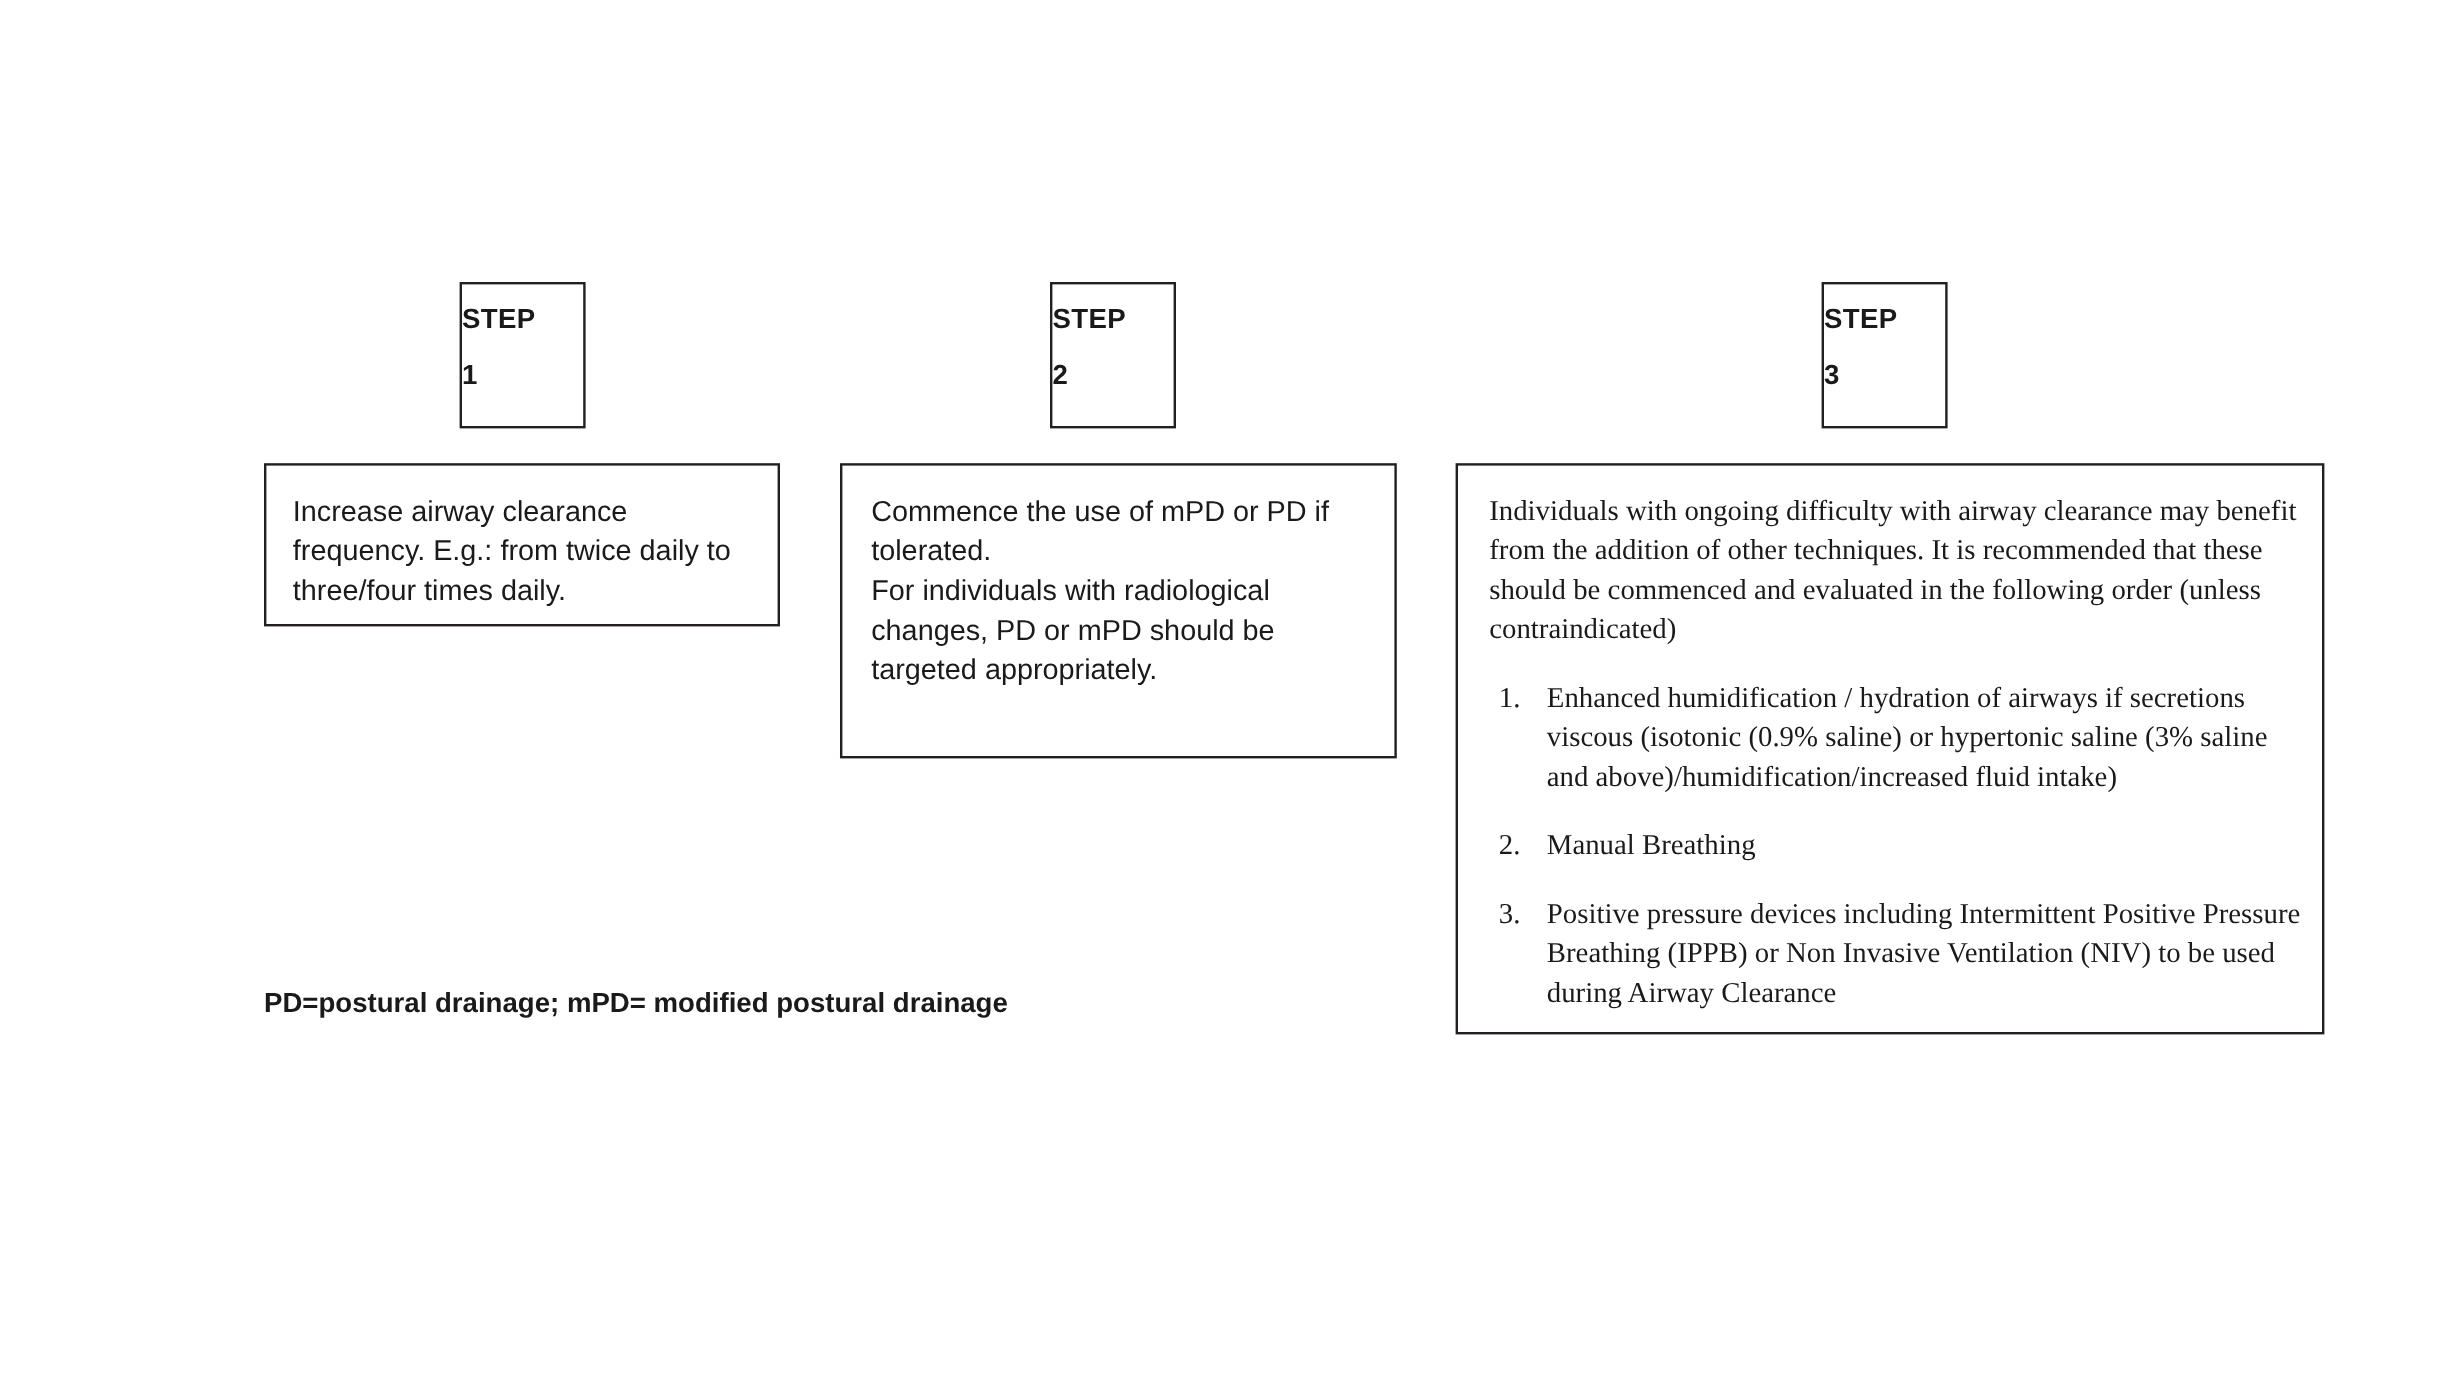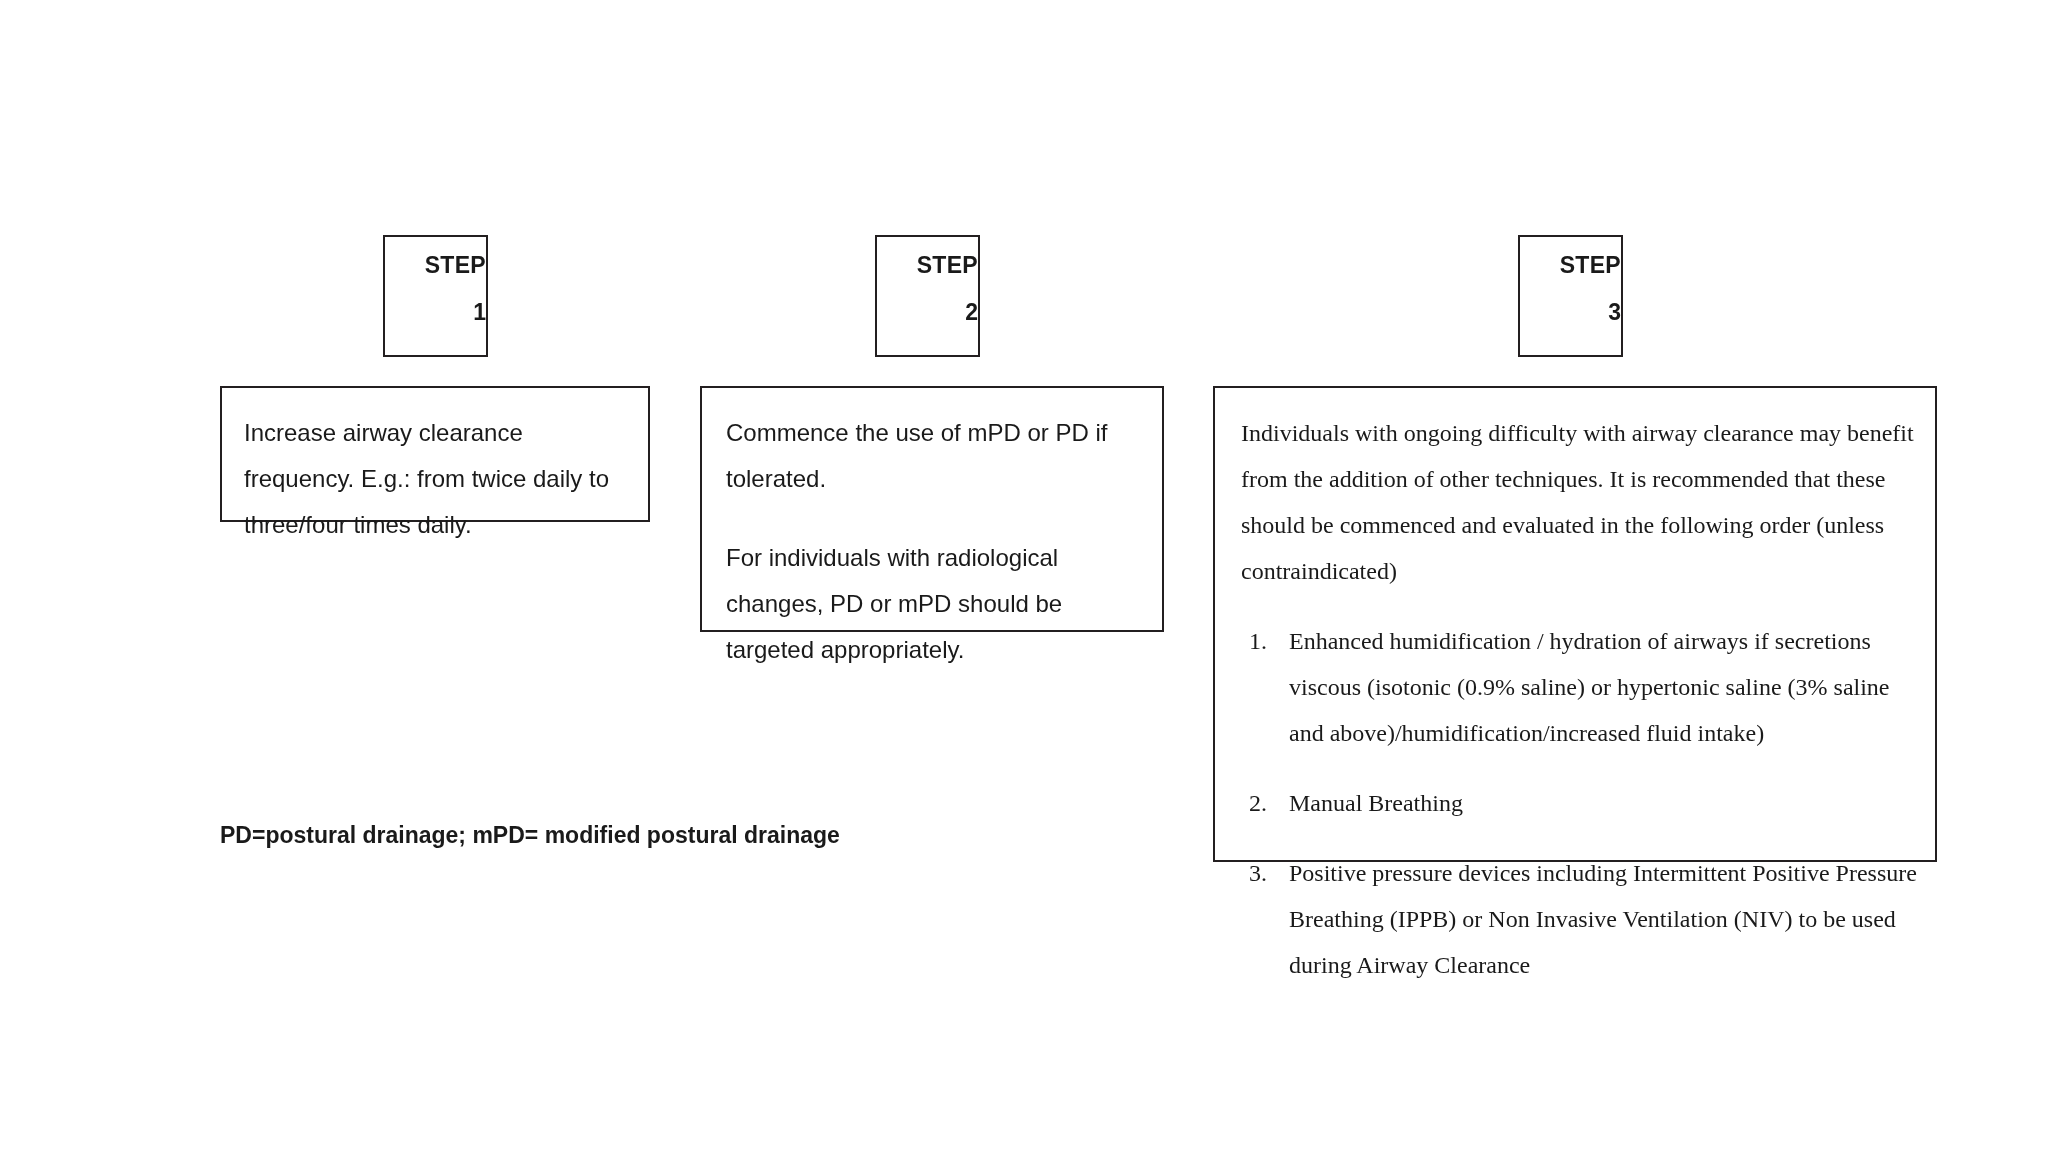--- a/index.html
+++ b/index.html
@@ -25,21 +25,21 @@
   }
 
   
   .step-box {
     position: absolute;
     width: 105px;
     height: 122px;
     border: 2px solid #231f20;
     box-sizing: border-box;
     background: #ffffff;
-    text-align: right;
+    text-align: left;
   }
   .step-box .step-word {
     position: absolute;
     left: 0;
     right: 0;
     top: 15px;
     font-size: 23px;
     font-weight: bold;
     letter-spacing: 0.3px;
   }
@@ -56,21 +56,21 @@
   #step-box-2 { left: 875px; top: 235px; }
   #step-box-3 { left: 1518px; top: 235px; }
 
   
   .content-box {
     position: absolute;
     border: 2px solid #231f20;
     box-sizing: border-box;
     background: #ffffff;
     font-size: 24px;
-    line-height: 46px;
+    line-height: 33px;
   }
 
   #content-box-1 {
     left: 220px;
     top: 386px;
     width: 430px;
     height: 136px;
     padding: 22px 20px 0 22px;
   }
   #content-box-2 {
@@ -86,21 +86,20 @@
     width: 724px;
     height: 476px;
     padding: 22px 18px 0 26px;
     font-family: Liberation Serif, serif;
   }
 
   .para {
     margin: 0;
   }
   .para.spaced {
-    margin-top: 33px;
   }
 
   
   .num-list {
     margin: 24px 0 0 0;
     padding: 0;
     list-style: none;
   }
   .num-list li {
     position: relative;

